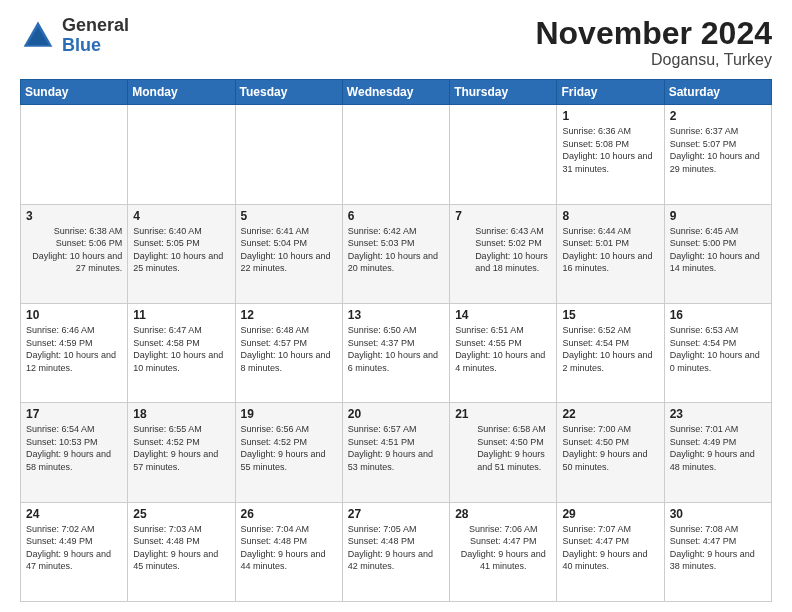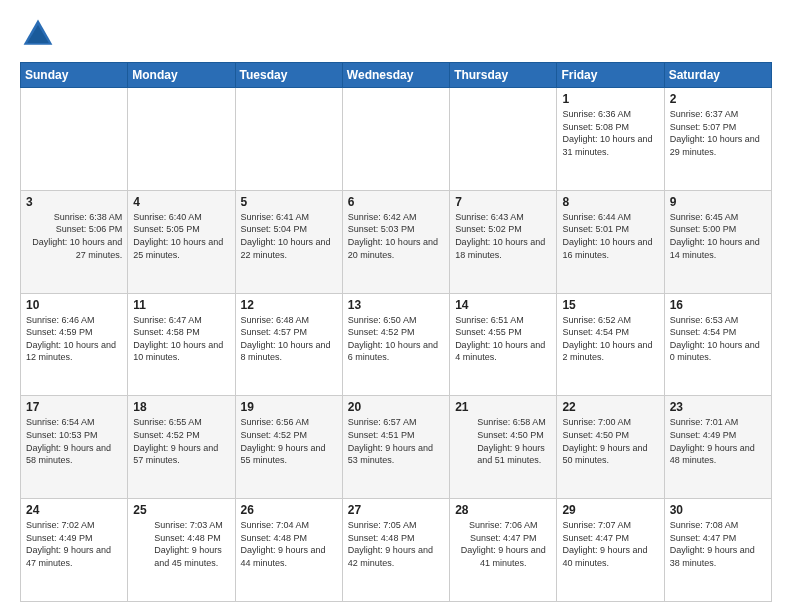--- a/index.html
+++ b/index.html
@@ -107,20 +107,28 @@
 </head>
 <body>
 
 <div class="page">
   <div class="header">
     <div class="logo">
       <svg class="logo-icon" viewBox="0 0 40 40">
         <polygon points="20,4 36,32 4,32" fill="#2a6db5"></polygon>
         <polygon points="20,10 32,30 8,30" fill="#1a5a9a"></polygon>
       </svg>
+      <div class="logo-text">
+        <span class="logo-general">General</span>
+        <span class="logo-blue">Blue</span>
+      </div>
+    </div>
+    <div class="title-block">
+      <h1>November 2024</h1>
+      <h2>Dogansu, Turkey</h2>
     </div>
   </div>
 
   <table class="calendar-table">
     <thead>
       <tr>
       <th>Sunday</th>
           <th>Monday</th>
           <th>Tuesday</th>
           <th>Wednesday</th>
@@ -169,21 +177,21 @@
 Daylight: 10 hours and 22 minutes.</div>
           </td>
           <td>
             <span class="day-num">6</span>
             <div class="day-info" style="white-space: pre-line;">Sunrise: 6:42 AM
 Sunset: 5:03 PM
 Daylight: 10 hours and 20 minutes.</div>
           </td>
           <td>
             <span class="day-num">7</span>
-            <div class="day-info" style="white-space: pre-line;">Sunrise: 6:43 AM
+            <div class="day-info" style="white-space: pre-line; margin-left: 20px;">Sunrise: 6:43 AM
 Sunset: 5:02 PM
 Daylight: 10 hours and 18 minutes.</div>
           </td>
           <td>
             <span class="day-num">8</span>
             <div class="day-info" style="white-space: pre-line;">Sunrise: 6:44 AM
 Sunset: 5:01 PM
 Daylight: 10 hours and 16 minutes.</div>
           </td>
           <td>
@@ -208,21 +216,21 @@
           </td>
           <td>
             <span class="day-num">12</span>
             <div class="day-info" style="white-space: pre-line;">Sunrise: 6:48 AM
 Sunset: 4:57 PM
 Daylight: 10 hours and 8 minutes.</div>
           </td>
           <td>
             <span class="day-num">13</span>
             <div class="day-info" style="white-space: pre-line;">Sunrise: 6:50 AM
-Sunset: 4:52 PM
+Sunset: 4:37 PM
 Daylight: 10 hours and 6 minutes.</div>
           </td>
           <td>
             <span class="day-num">14</span>
             <div class="day-info" style="white-space: pre-line;">Sunrise: 6:51 AM
 Sunset: 4:55 PM
 Daylight: 10 hours and 4 minutes.</div>
           </td>
           <td>
             <span class="day-num">15</span>
@@ -283,21 +291,21 @@
         </tr>
         <tr>
           <td>
             <span class="day-num">24</span>
             <div class="day-info" style="white-space: pre-line;">Sunrise: 7:02 AM
 Sunset: 4:49 PM
 Daylight: 9 hours and 47 minutes.</div>
           </td>
           <td>
             <span class="day-num">25</span>
-            <div class="day-info" style="white-space: pre-line; margin-left: 21px;">Sunrise: 7:03 AM
+            <div class="day-info" style="white-space: pre-line;">Sunrise: 7:03 AM
 Sunset: 4:48 PM
 Daylight: 9 hours and 45 minutes.</div>
           </td>
           <td>
             <span class="day-num">26</span>
             <div class="day-info" style="white-space: pre-line;">Sunrise: 7:04 AM
 Sunset: 4:48 PM
 Daylight: 9 hours and 44 minutes.</div>
           </td>
           <td>

